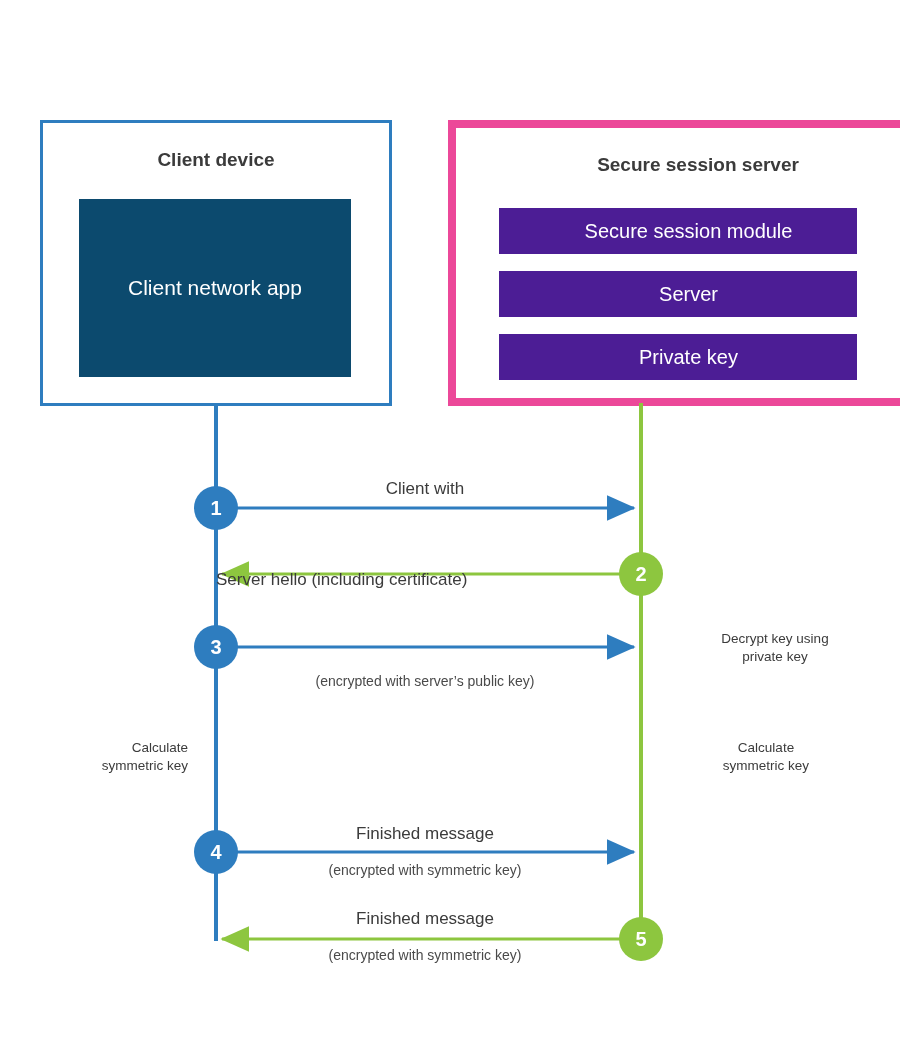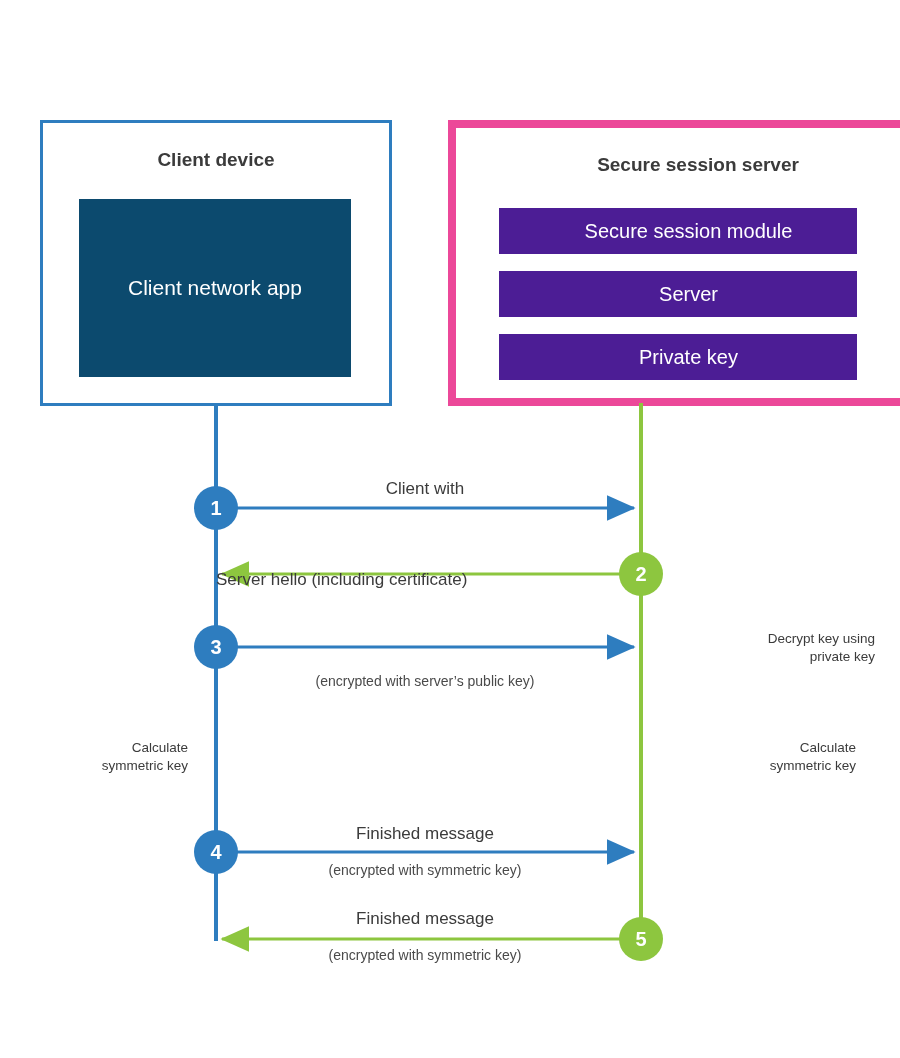--- a/index.html
+++ b/index.html
@@ -156,21 +156,21 @@
   
   .side-note {
     position: absolute;
     font-size: 13.5px;
     line-height: 1.35;
     color: #3b3b3b;
     white-space: pre-line;
     font-weight: 300;
   }
   .side-note.right-align { text-align: right; }
-  .side-note.left-align  { text-align: right; }
+  .side-note.left-align  { text-align: center; }
 </style>
 </head>
 <body>
 
 <div id="canvas">
 
 
   <div id="client-box" class="party-box">
     <div class="party-title">Client device</div>
     <div id="client-app" class="component">Client network app</div>

